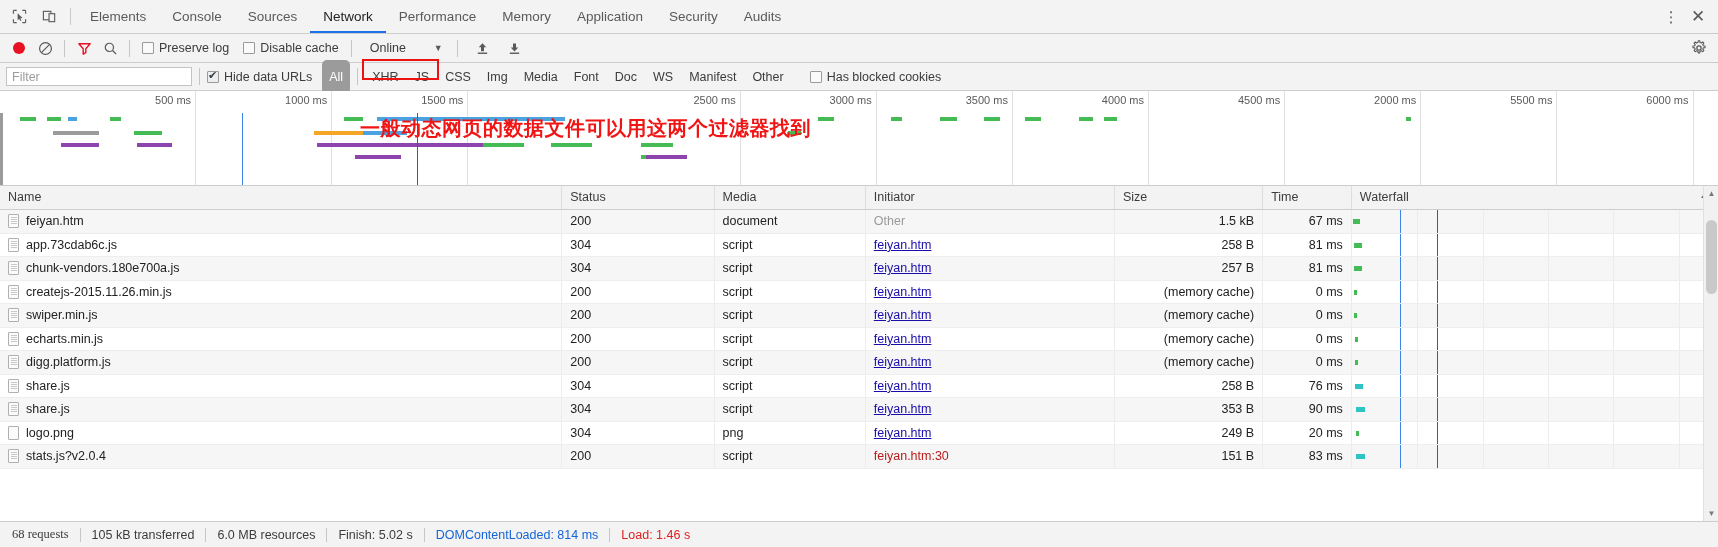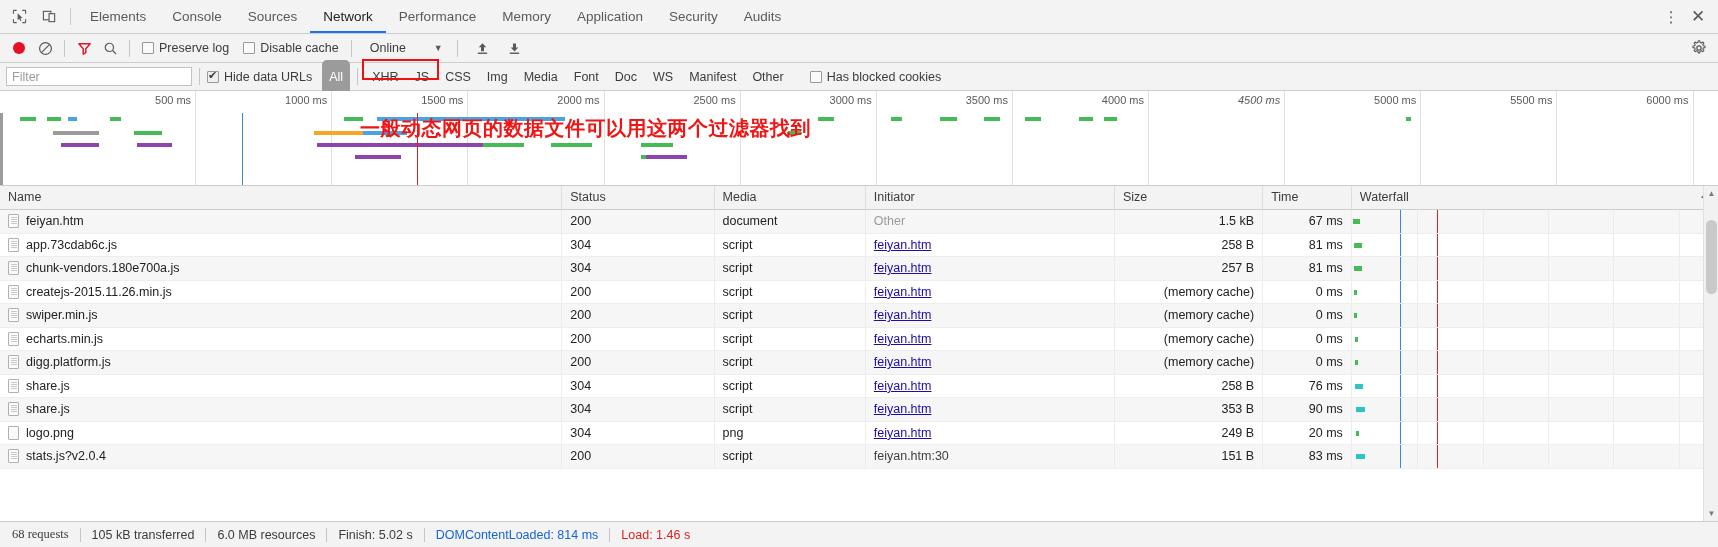--- a/index.html
+++ b/index.html
@@ -179,21 +179,21 @@
   .docicon::after {
     content: ""; position: absolute; left: 1.5px; top: 2px; right: 1.5px; height: 8px;
     background: repeating-linear-gradient(to bottom, #c9c9c9 0px, #c9c9c9 1px, transparent 1px, transparent 2px);
   }
   .docicon.img::after {
     background: none;
   }
   td.num { text-align: right; }
   .muted { color: #9b9b9b; }
   .linkish { color: #1a0dab; text-decoration: underline; cursor: pointer; }
-  .plaintext { color: #404040; }
+  .plaintext { color: #b91c1c; }
 
   
   .wfcell { position: relative; padding: 0 !important; overflow: hidden; }
   .wf-inner { position: absolute; inset: 0; }
   .wf-grid { position: absolute; top: 0; bottom: 0; width: 1px; background: #ececec; }
   .wf-bar { position: absolute; top: 9px; height: 5px; }
   .wf-blue { position: absolute; top: 0; bottom: 0; width: 1px; background: #3b84e8; }
   .wf-red  { position: absolute; top: 0; bottom: 0; width: 1px; background: #e02020; }
 
   
@@ -374,40 +374,37 @@
 
   <div class="ov-tick" style="left: 0px; width: 156.129px;">
         <span>500 ms</span>
       </div>
       <div class="ov-tick" style="left: 0px; width: 292.258px;">
         <span>1000 ms</span>
       </div>
       <div class="ov-tick" style="left: 0px; width: 428.387px;">
         <span>1500 ms</span>
       </div>
-      <div class="ov-tick" style="left: 0px; width: 564.516px;">
-        <span>2000 ms</span>
-      </div>
       <div class="ov-tick" style="left: 0px; width: 700.645px;">
         <span>2500 ms</span>
       </div>
       <div class="ov-tick" style="left: 0px; width: 836.774px;">
         <span>3000 ms</span>
       </div>
       <div class="ov-tick" style="left: 0px; width: 972.903px;">
         <span>3500 ms</span>
       </div>
       <div class="ov-tick" style="left: 0px; width: 1109.03px;">
         <span>4000 ms</span>
       </div>
-      <div class="ov-tick" style="left: 0px; width: 1245.16px; font-style: italic;">
+      <div class="ov-tick" style="left: 0px; width: 1245.16px;">
         <span>4500 ms</span>
       </div>
       <div class="ov-tick" style="left: 0px; width: 1381.29px;">
-        <span>5000 ms</span>
+        <span>2000 ms</span>
       </div>
       <div class="ov-tick" style="left: 0px; width: 1517.42px;">
         <span>5500 ms</span>
       </div>
       <div class="ov-tick" style="left: 0px; width: 1653.55px;">
         <span>6000 ms</span>
       </div>
       <div class="ov-sel-left" style="left: 0px;"></div>
       <div class="ov-bar" style="left: 20px; width: 16.3355px; top: 26px; background: rgb(68, 187, 85);"></div>
       <div class="ov-bar" style="left: 47.2258px; width: 13.6129px; top: 26px; background: rgb(68, 187, 85);"></div>

